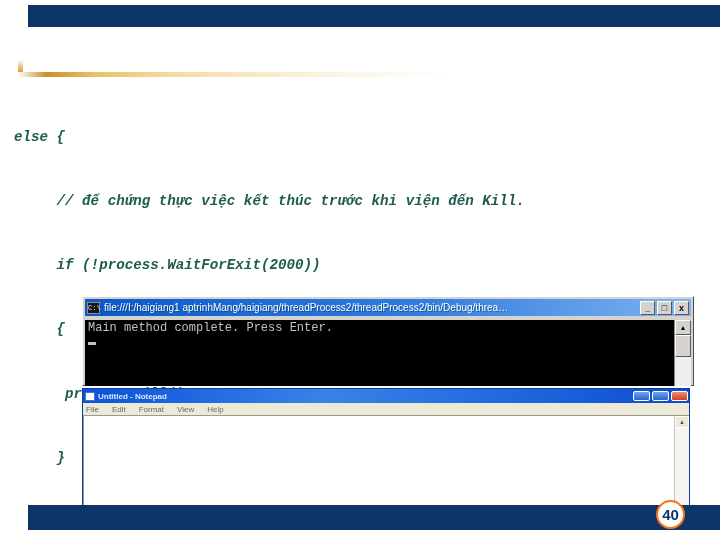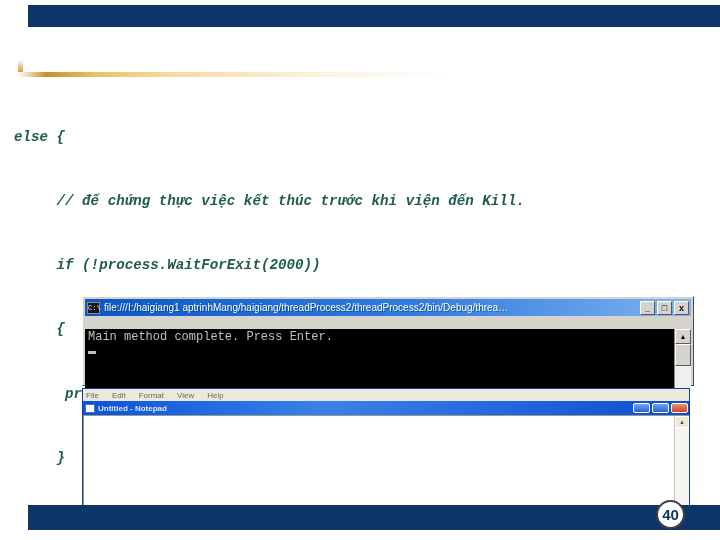--- a/index.html
+++ b/index.html
@@ -63,21 +63,21 @@
     left: 28px; top: 505px;
     width: 692px; height: 25px;
     background: #0d3567;
   }
   #page-badge {
     position: absolute;
     left: 656px; top: 500px;
     width: 29px; height: 29px;
     border-radius: 50%;
     background: #ffffff;
-    border: 2px solid #404040;
+    border: 2px solid #f97316;
     box-sizing: border-box;
     color: #0d3567;
     font-size: 15px;
     font-weight: bold;
     text-align: center;
     line-height: 26px;
     font-family: "Liberation Sans", sans-serif;
   }
 
   
@@ -152,21 +152,21 @@
     text-align: center;
     line-height: 12px;
     font-family: "Liberation Sans", sans-serif;
     margin-left: 2px;
     flex: 0 0 auto;
   }
   #console-body {
     position: relative;
     height: 66px;
     background: #000000;
-    margin-top: 13px;
+    margin-top: 4px;
     display: flex;
   }
   #console-text {
     flex: 1 1 auto;
     color: #c0c0c0;
     font-family: "Liberation Mono", "DejaVu Sans Mono", monospace;
     font-size: 12px;
     line-height: 14px;
     padding: 1px 0 0 3px;
     white-space: pre;
@@ -348,34 +348,34 @@
       <div id="console-text"><span>Main method complete. Press Enter.</span><br><span id="console-caret"></span></div>
       <div id="console-scroll">
         <div class="sb-arrow">▲</div>
         <div class="sb-thumb"></div>
         <div class="sb-track"></div>
       </div>
     </div>
   </div>
 
   <div id="notepad-window">
+    <div id="notepad-titlebar">
+      <div id="notepad-icon"></div>
+      <div id="notepad-title">Untitled - Notepad</div>
+      <div class="xp-btn"></div>
+      <div class="xp-btn"></div>
+      <div class="xp-btn close"></div>
+    </div>
     <div id="notepad-menubar">
       <div class="np-menu">File</div>
       <div class="np-menu">Edit</div>
       <div class="np-menu">Format</div>
       <div class="np-menu">View</div>
       <div class="np-menu">Help</div>
     </div>
-    <div id="notepad-titlebar">
-      <div id="notepad-icon"></div>
-      <div id="notepad-title">Untitled - Notepad</div>
-      <div class="xp-btn"></div>
-      <div class="xp-btn"></div>
-      <div class="xp-btn close"></div>
-    </div>
     <div id="notepad-body">
       <div id="notepad-text"></div>
       <div id="notepad-scroll">
         <div class="np-sb-arrow">▲</div>
         <div class="np-sb-track"></div>
       </div>
     </div>
   </div>
 
   <div id="footer-bar"></div>

